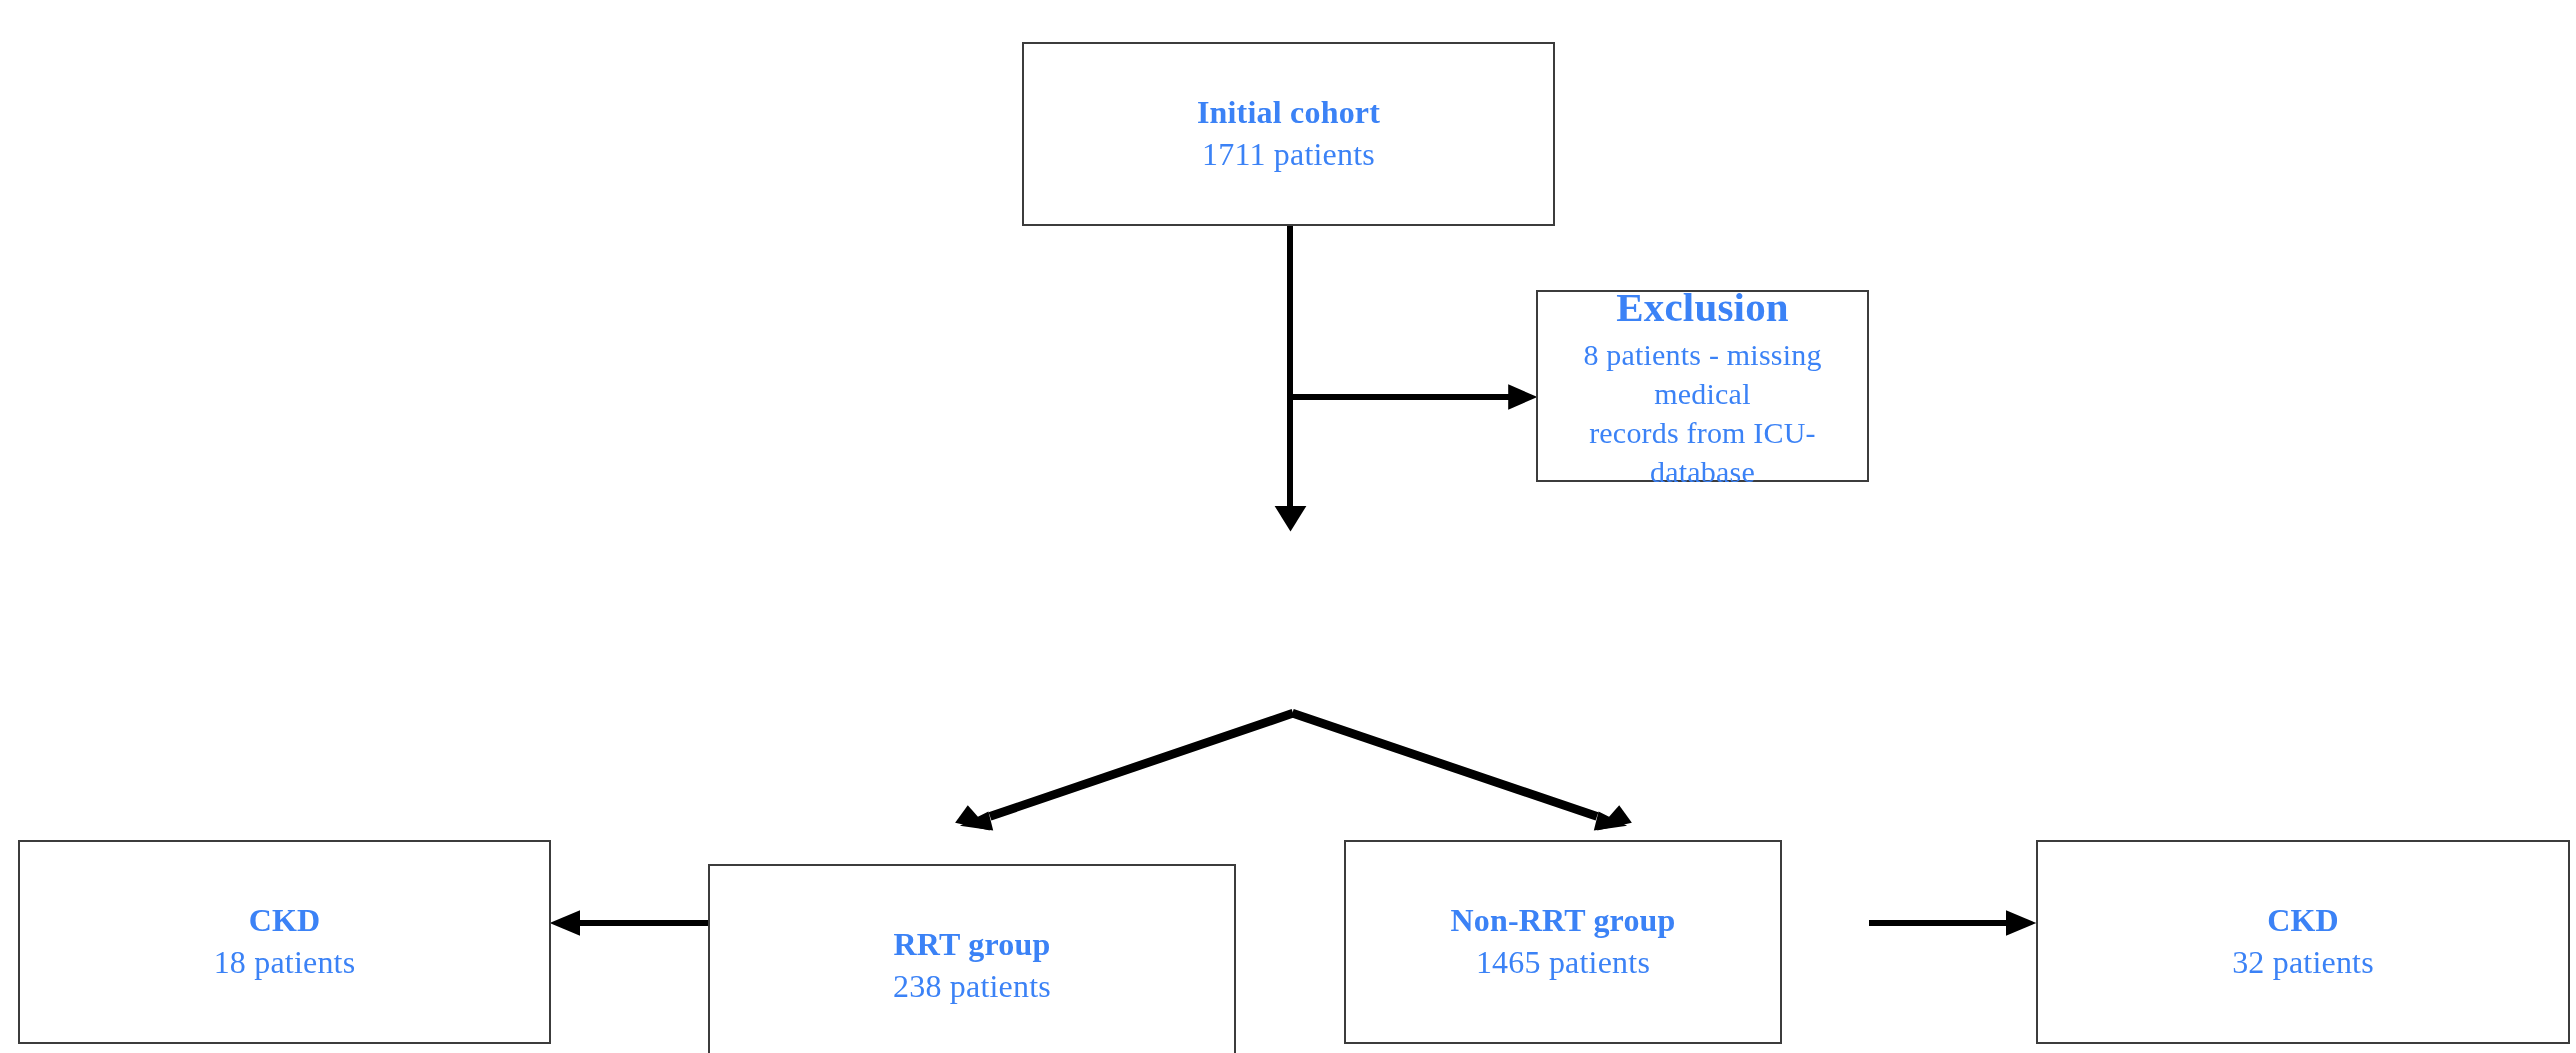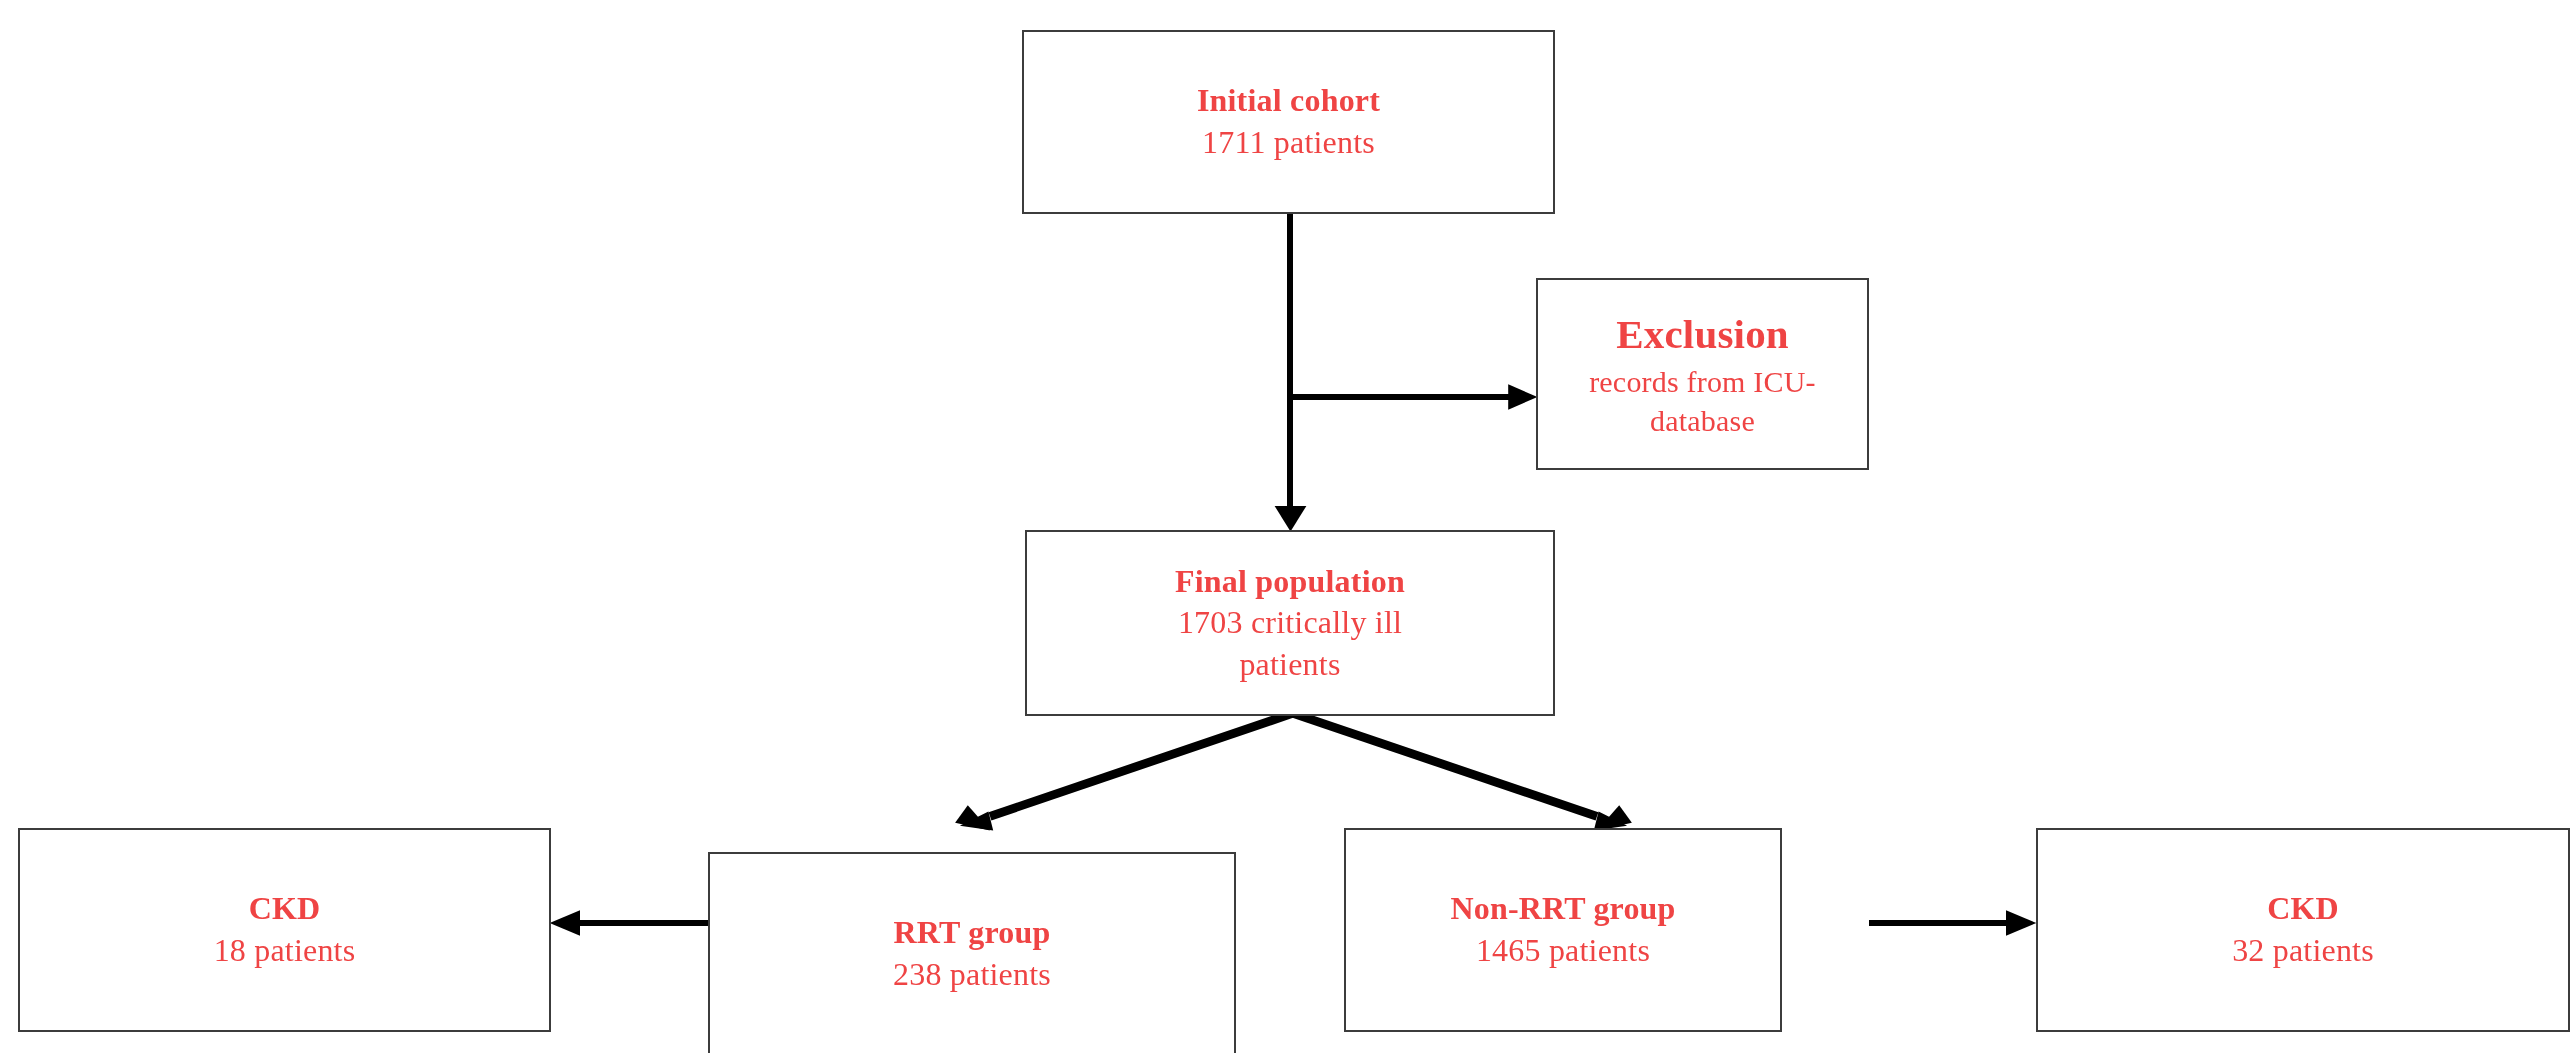--- a/index.html
+++ b/index.html
@@ -18,22 +18,23 @@
   .node {
     position: absolute;
     box-sizing: border-box;
     border: 2.4px solid #3c3c3c;
     background: #ffffff;
     display: flex;
     flex-direction: column;
     align-items: center;
     justify-content: center;
     text-align: center;
-    color: #ef4444;
+    color: #3b82f6;
     line-height: 1.30;
+    margin-top: 12px;
   }
   .node .title {
     font-weight: bold;
     font-size: 32px;
     letter-spacing: 0.2px;
   }
   .node .line {
     font-weight: normal;
     font-size: 32px;
     letter-spacing: 0.2px;
@@ -103,28 +104,24 @@
     <polygon points="0,4 0,36 38,20" fill="#000000"></polygon>
   </svg>
 
   <div class="node" id="node-initial">
     <span class="title">Initial cohort</span>
     <span class="line">1711 patients</span>
   </div>
 
   <div class="node" id="node-exclusion">
     <span class="title">Exclusion</span>
+    <span class="line">8 patients - missing medical</span>
     <span class="line">records from ICU-database</span>
   </div>
 
-  <div class="node" id="node-final">
-    <span class="title">Final population</span>
-    <span class="line">1703 critically ill</span>
-    <span class="line">patients</span>
-  </div>
 
   <div class="node" id="node-ckd-left">
     <span class="title">CKD</span>
     <span class="line">18 patients</span>
   </div>
 
   <div class="node" id="node-rrt">
     <span class="title">RRT group</span>
     <span class="line">238 patients</span>
   </div>

